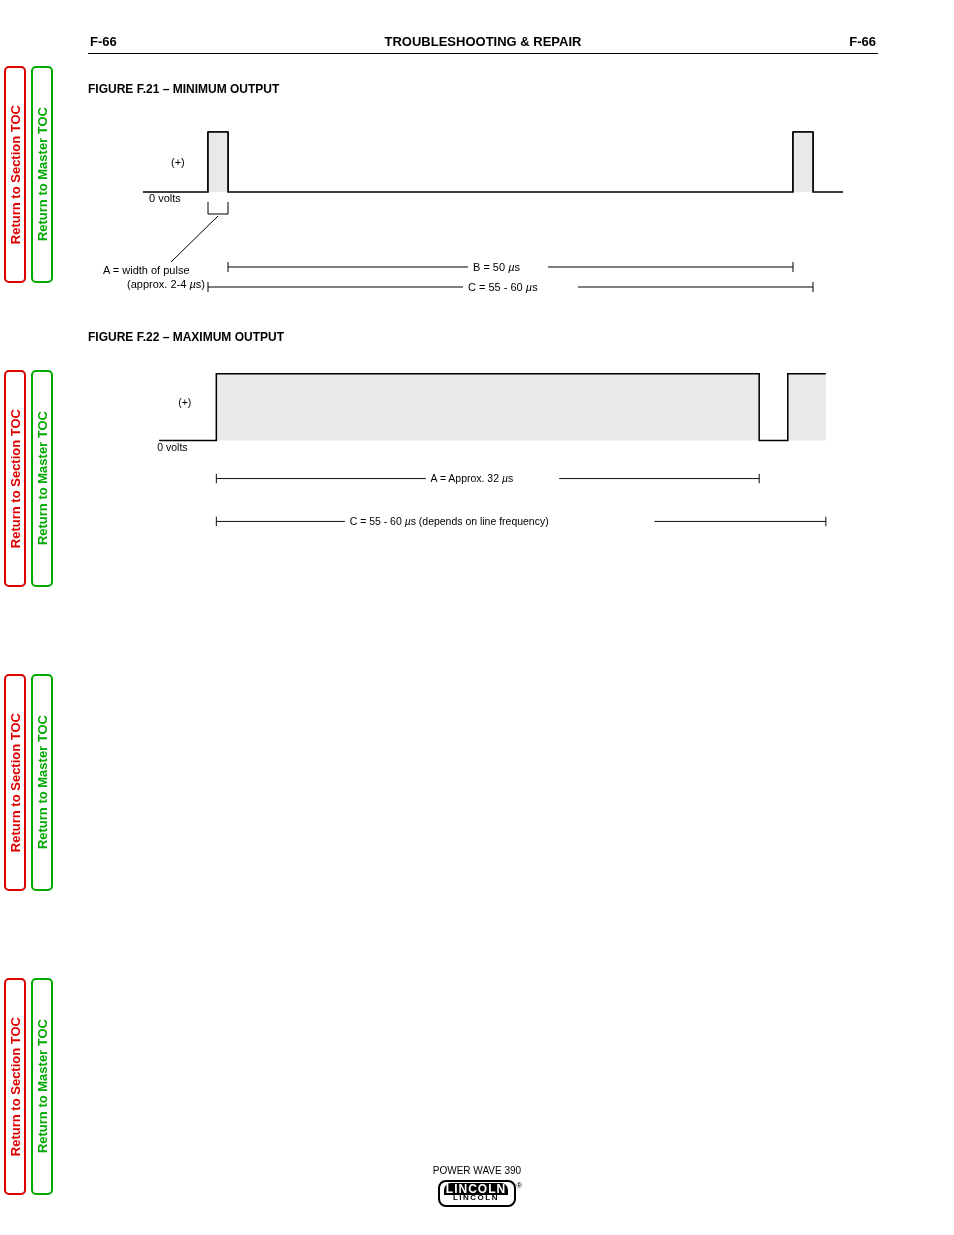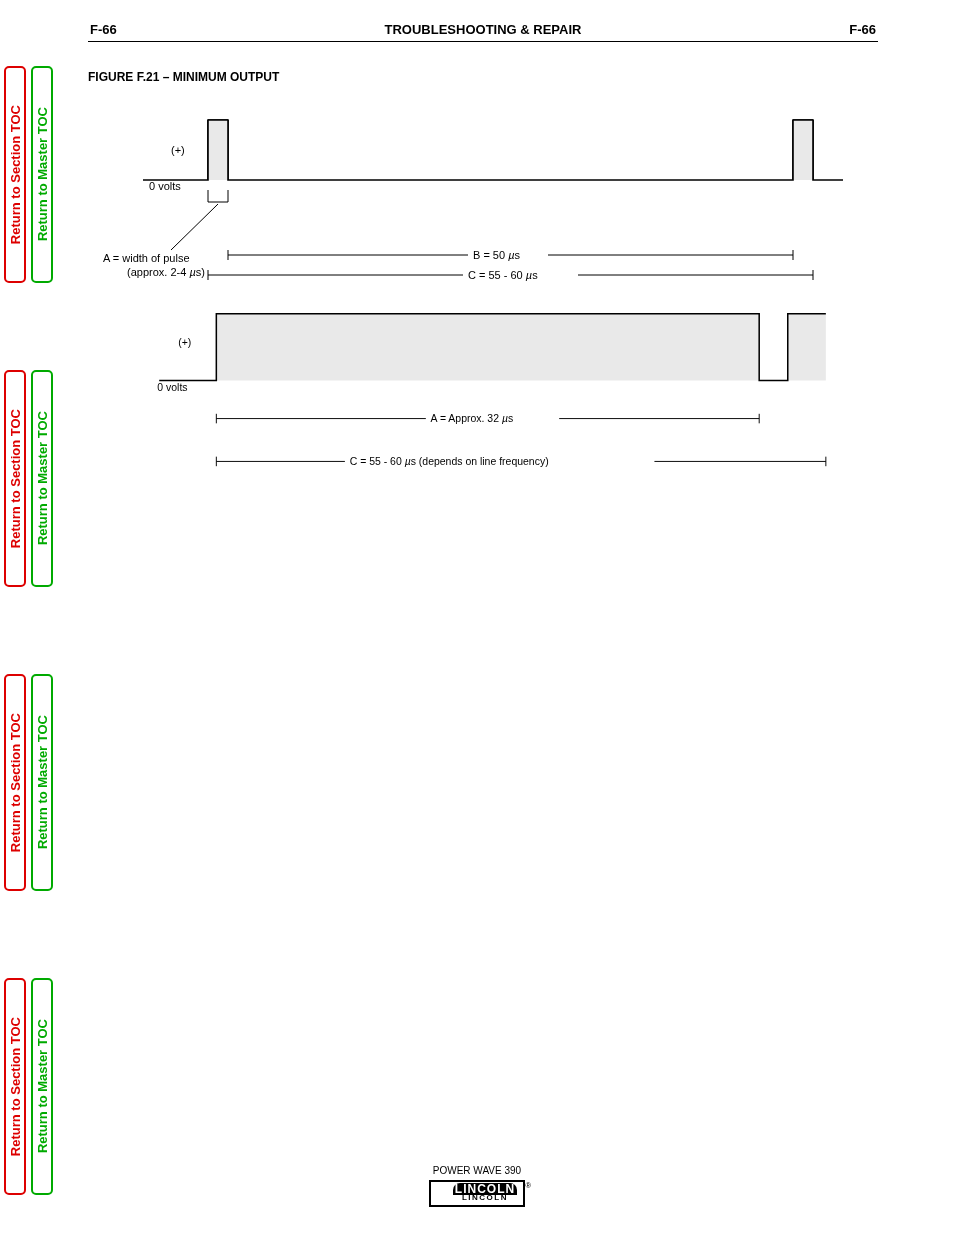--- a/index.html
+++ b/index.html
@@ -30,21 +30,21 @@
     transform: rotate(180deg);
     font-size: 13px;
     font-weight: bold;
     white-space: nowrap;
   }
   .side-tab.red span { color: #d00; }
   .side-tab.green span { color: #0a0; }
   .page {
     position: absolute;
     left: 88px;
-    top: 22px;
+    top: 34px;
     width: 790px;
   }
   .header-row {
     display: flex;
     justify-content: space-between;
     font-size: 13px;
     font-weight: bold;
     padding: 0 2px 4px 2px;
   }
   .hr-line { border-top: 1.5px solid #000; margin-bottom: 14px; }
@@ -65,22 +65,22 @@
     position: absolute;
     left: 0;
     width: 100%;
     bottom: 28px;
     text-align: center;
     font-size: 10px;
   }
   .logo {
     display: inline-block;
     border: 2px solid #000;
-    border-radius: 0;
-    padding: 1px 6px 3px 22px;
+    border-radius: 8px;
+    padding: 1px 6px 3px 4px;
     line-height: 1;
     position: relative;
   }
   .logo .top { font-weight: 900; font-size: 12px; letter-spacing: 1px; color: #fff; background: #000; padding: 0 2px; border-radius: 7px 7px 0 0; display: inline-block; }
   .logo .bot { font-weight: 700; font-size: 8px; letter-spacing: 1.5px; display: block; margin-top: -1px; }
   .logo .reg { position: absolute; right: -8px; top: 0; font-size: 8px; }
 </style>
 </head>
 <body>
 
@@ -146,20 +146,21 @@
     <line x1="445" y1="165" x2="690" y2="165" stroke="#000" stroke-width="1"></line>
     <line x1="690" y1="160" x2="690" y2="170" stroke="#000" stroke-width="1"></line>
 
     <line x1="105" y1="180" x2="105" y2="190" stroke="#000" stroke-width="1"></line>
     <line x1="105" y1="185" x2="360" y2="185" stroke="#000" stroke-width="1"></line>
     <text x="365" y="189">C = 55 - 60 <tspan font-style="italic">µ</tspan>s</text>
     <line x1="475" y1="185" x2="710" y2="185" stroke="#000" stroke-width="1"></line>
     <line x1="710" y1="180" x2="710" y2="190" stroke="#000" stroke-width="1"></line>
   </svg>
 
+  <div class="caption">FIGURE F.22 – MAXIMUM OUTPUT</div>
 
   <svg class="diagram" viewBox="0 0 760 210">
 
     <rect x="100" y="25" width="570" height="70" fill="#e9e9e9"></rect>
     <rect x="700" y="25" width="40" height="70" fill="#e9e9e9"></rect>
     <path d="M 40 95 L 100 95 L 100 25 L 670 25 L 670 95 L 700 95 L 700 25 L 740 25" fill="none" stroke="#000" stroke-width="1.6"></path>
 
     <text x="60" y="59"><tspan>(+)</tspan></text>
     <text x="38" y="106"><tspan>0 volts</tspan></text>
 

